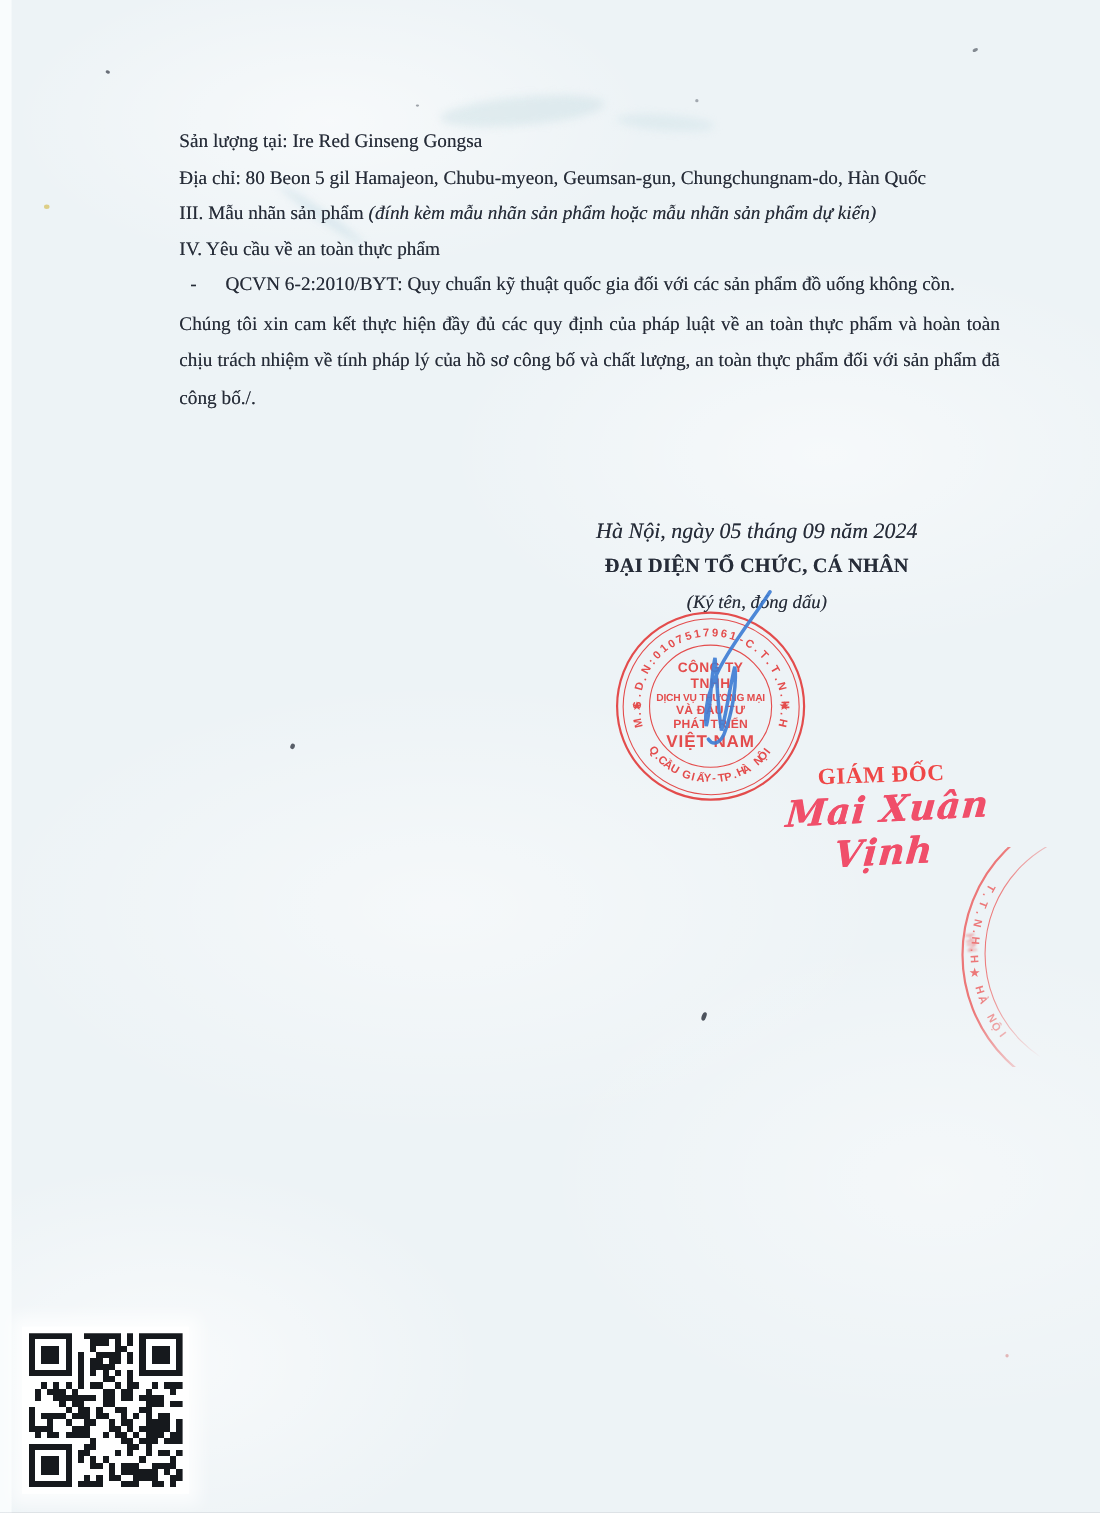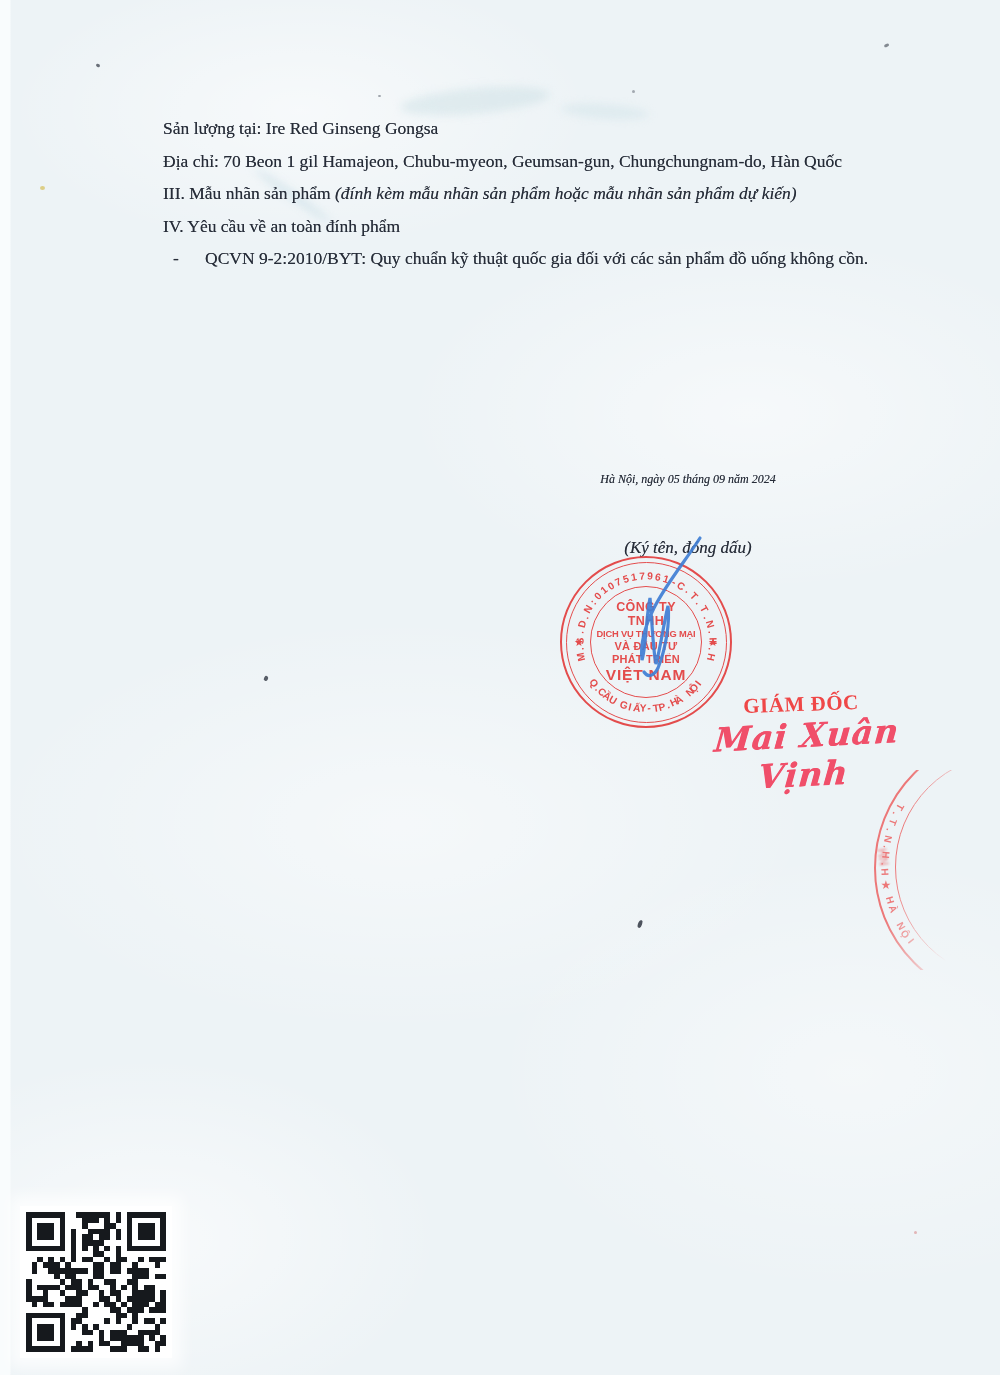--- a/index.html
+++ b/index.html
@@ -22,21 +22,21 @@
     text-shadow:0 0 .5px rgba(38,44,56,.65);
   }
   .textblock p{margin:0;}
   .b{font-weight:normal;}
   .i{font-style:italic;}
   .bullet{position:relative;padding-left:42px;}
   .bullet .marker{position:absolute;left:10px;top:0;}
   .commitment{text-align:justify;line-height:33.5px;margin-top:3px !important;}
   
   .sigline{position:absolute;left:488px;width:400px;text-align:center;color:#262c38;text-shadow:0 0 .5px rgba(38,44,56,.6);}
-  .place-date{top:472px;font-style:italic;font-size:12px;}
+  .place-date{top:472px;font-style:italic;font-size:20px;}
   .rep{top:505px;font-weight:bold;font-size:18.5px;letter-spacing:.2px;}
   .instr{top:538px;font-style:italic;font-size:17px;}
   
   .stamp{position:absolute;left:560px;top:556px;width:172px;height:172px;color:#e34040;opacity:.93;z-index:2;}
   .ring{position:absolute;border-radius:50%;border-style:solid;border-color:#e34040;}
   .r1{inset:0;border-width:2.4px;}
   .r2{inset:5.5px;border-width:1.4px;}
   .r3{inset:30px;border-width:1.5px;}
   .arc-ch{position:absolute;font:bold 10.2px "Liberation Sans",sans-serif;letter-spacing:0;}
   .stamp-star{position:absolute;font-size:11px;transform:translate(-50%,-50%);}
@@ -68,30 +68,32 @@
 <body>
 
 <div class="page">
 
   <div class="smudge" style="left:400px;top:88px;width:150px;height:26px;background:rgba(188,214,221,.35);transform:rotate(-5deg);"></div>
   <div class="smudge" style="left:560px;top:104px;width:90px;height:15px;background:rgba(188,214,221,.28);transform:rotate(4deg);"></div>
   <div class="smudge" style="left:245px;top:192px;width:95px;height:7px;background:rgba(173,205,218,.4);transform:rotate(35deg);"></div>
 
   <div class="textblock">
     <p>Sản lượng tại: Ire Red Ginseng Gongsa</p>
-    <p>Địa chỉ: 70 Beon 1 gil Hamajeon, Chubu-myeon, Geumsan-gun, Chungchungnam-do, Hàn Quốc</p>
+    <p>Địa chỉ: 80 Beon 5 gil Hamajeon, Chubu-myeon, Geumsan-gun, Chungchungnam-do, Hàn Quốc</p>
     <p><span class="b">III. Mẫu nhãn sản phẩm</span> <span class="b i">(đính kèm mẫu nhãn sản phẩm hoặc mẫu nhãn sản phẩm dự kiến)</span></p>
-    <p class="b">IV. Yêu cầu về an toàn đính phẩm</p>
+    <p class="b">IV. Yêu cầu về an toàn thực phẩm</p>
     <div class="bullet">
       <span class="marker">-</span>
-      <span>QCVN 9-2:2010/BYT: Quy chuẩn kỹ thuật quốc gia đối với các sản phẩm đồ uống không cồn.</span>
+      <span>QCVN 6-2:2010/BYT: Quy chuẩn kỹ thuật quốc gia đối với các sản phẩm đồ uống không cồn.</span>
     </div>
+    <p class="commitment">Chúng tôi xin cam kết thực hiện đầy đủ các quy định của pháp luật về an toàn thực phẩm và hoàn toàn chịu trách nhiệm về tính pháp lý của hồ sơ công bố và chất lượng, an toàn thực phẩm đối với sản phẩm đã công bố./.</p>
   </div>
 
   <div class="sigline place-date">Hà Nội, ngày 05 tháng 09 năm 2024</div>
+  <div class="sigline rep">ĐẠI DIỆN TỔ CHỨC, CÁ NHÂN</div>
   <div class="sigline instr">(Ký tên, đóng dấu)</div>
 
   <div class="stamp">
     <div class="ring r1"></div>
     <div class="ring r2"></div>
     <div class="ring r3"></div>
     <div>
         <span class="arc-ch" style="left: 21.2px; top: 101px; transform: translate(-50%, -50%) rotate(-103deg);">M</span>
         <span class="arc-ch" style="left: 19.9px; top: 92.8px; transform: translate(-50%, -50%) rotate(-95.8966deg);">.</span>
         <span class="arc-ch" style="left: 19.5px; top: 84.6px; transform: translate(-50%, -50%) rotate(-88.7931deg);">S</span>

